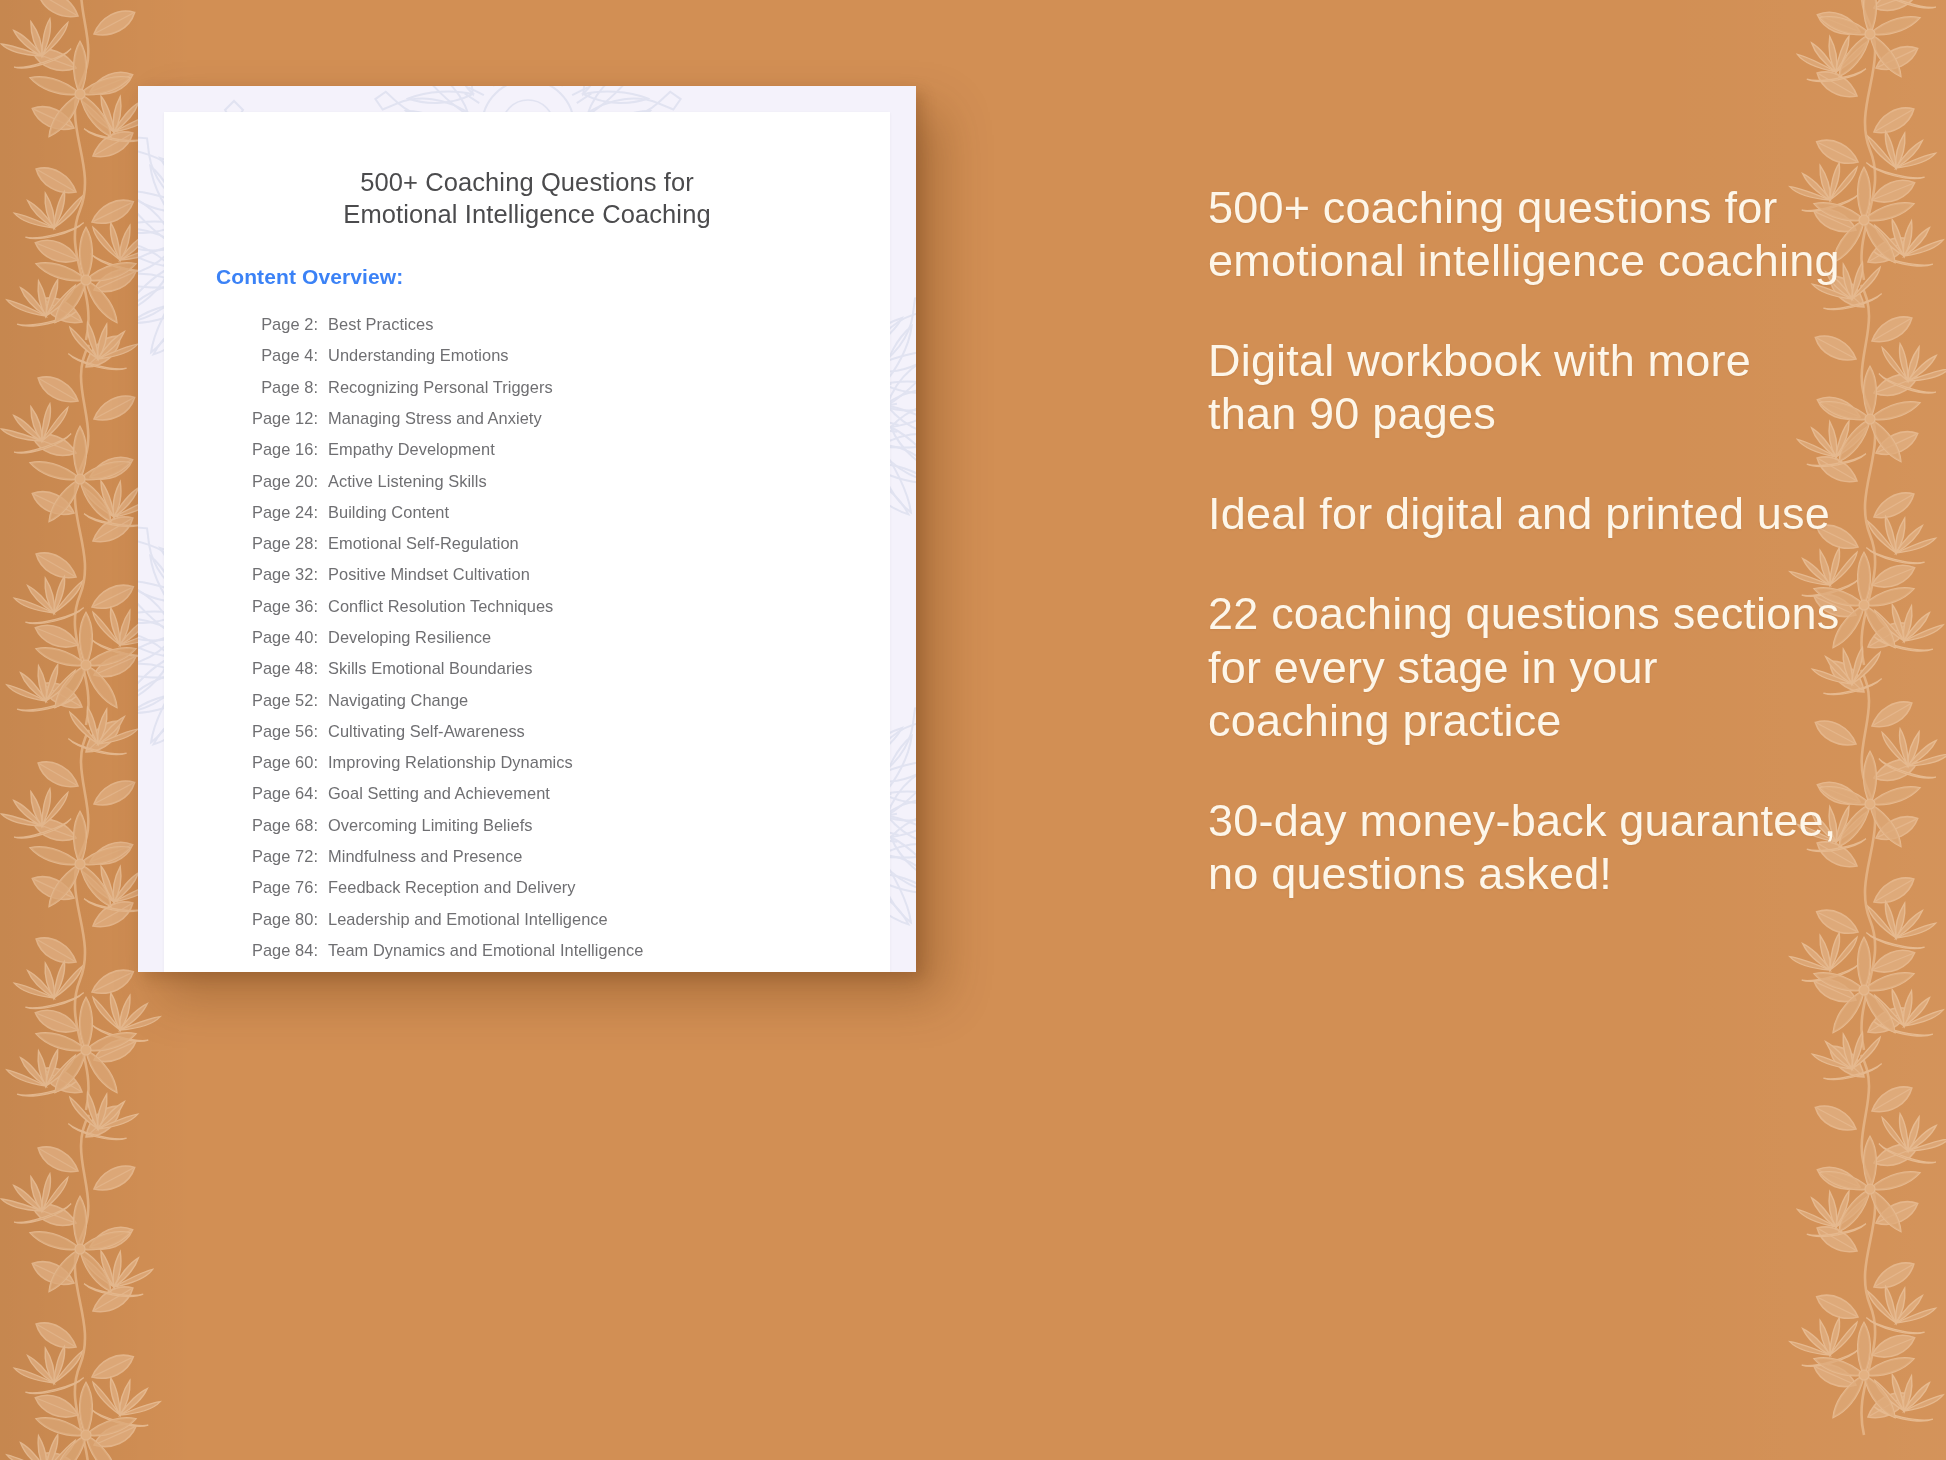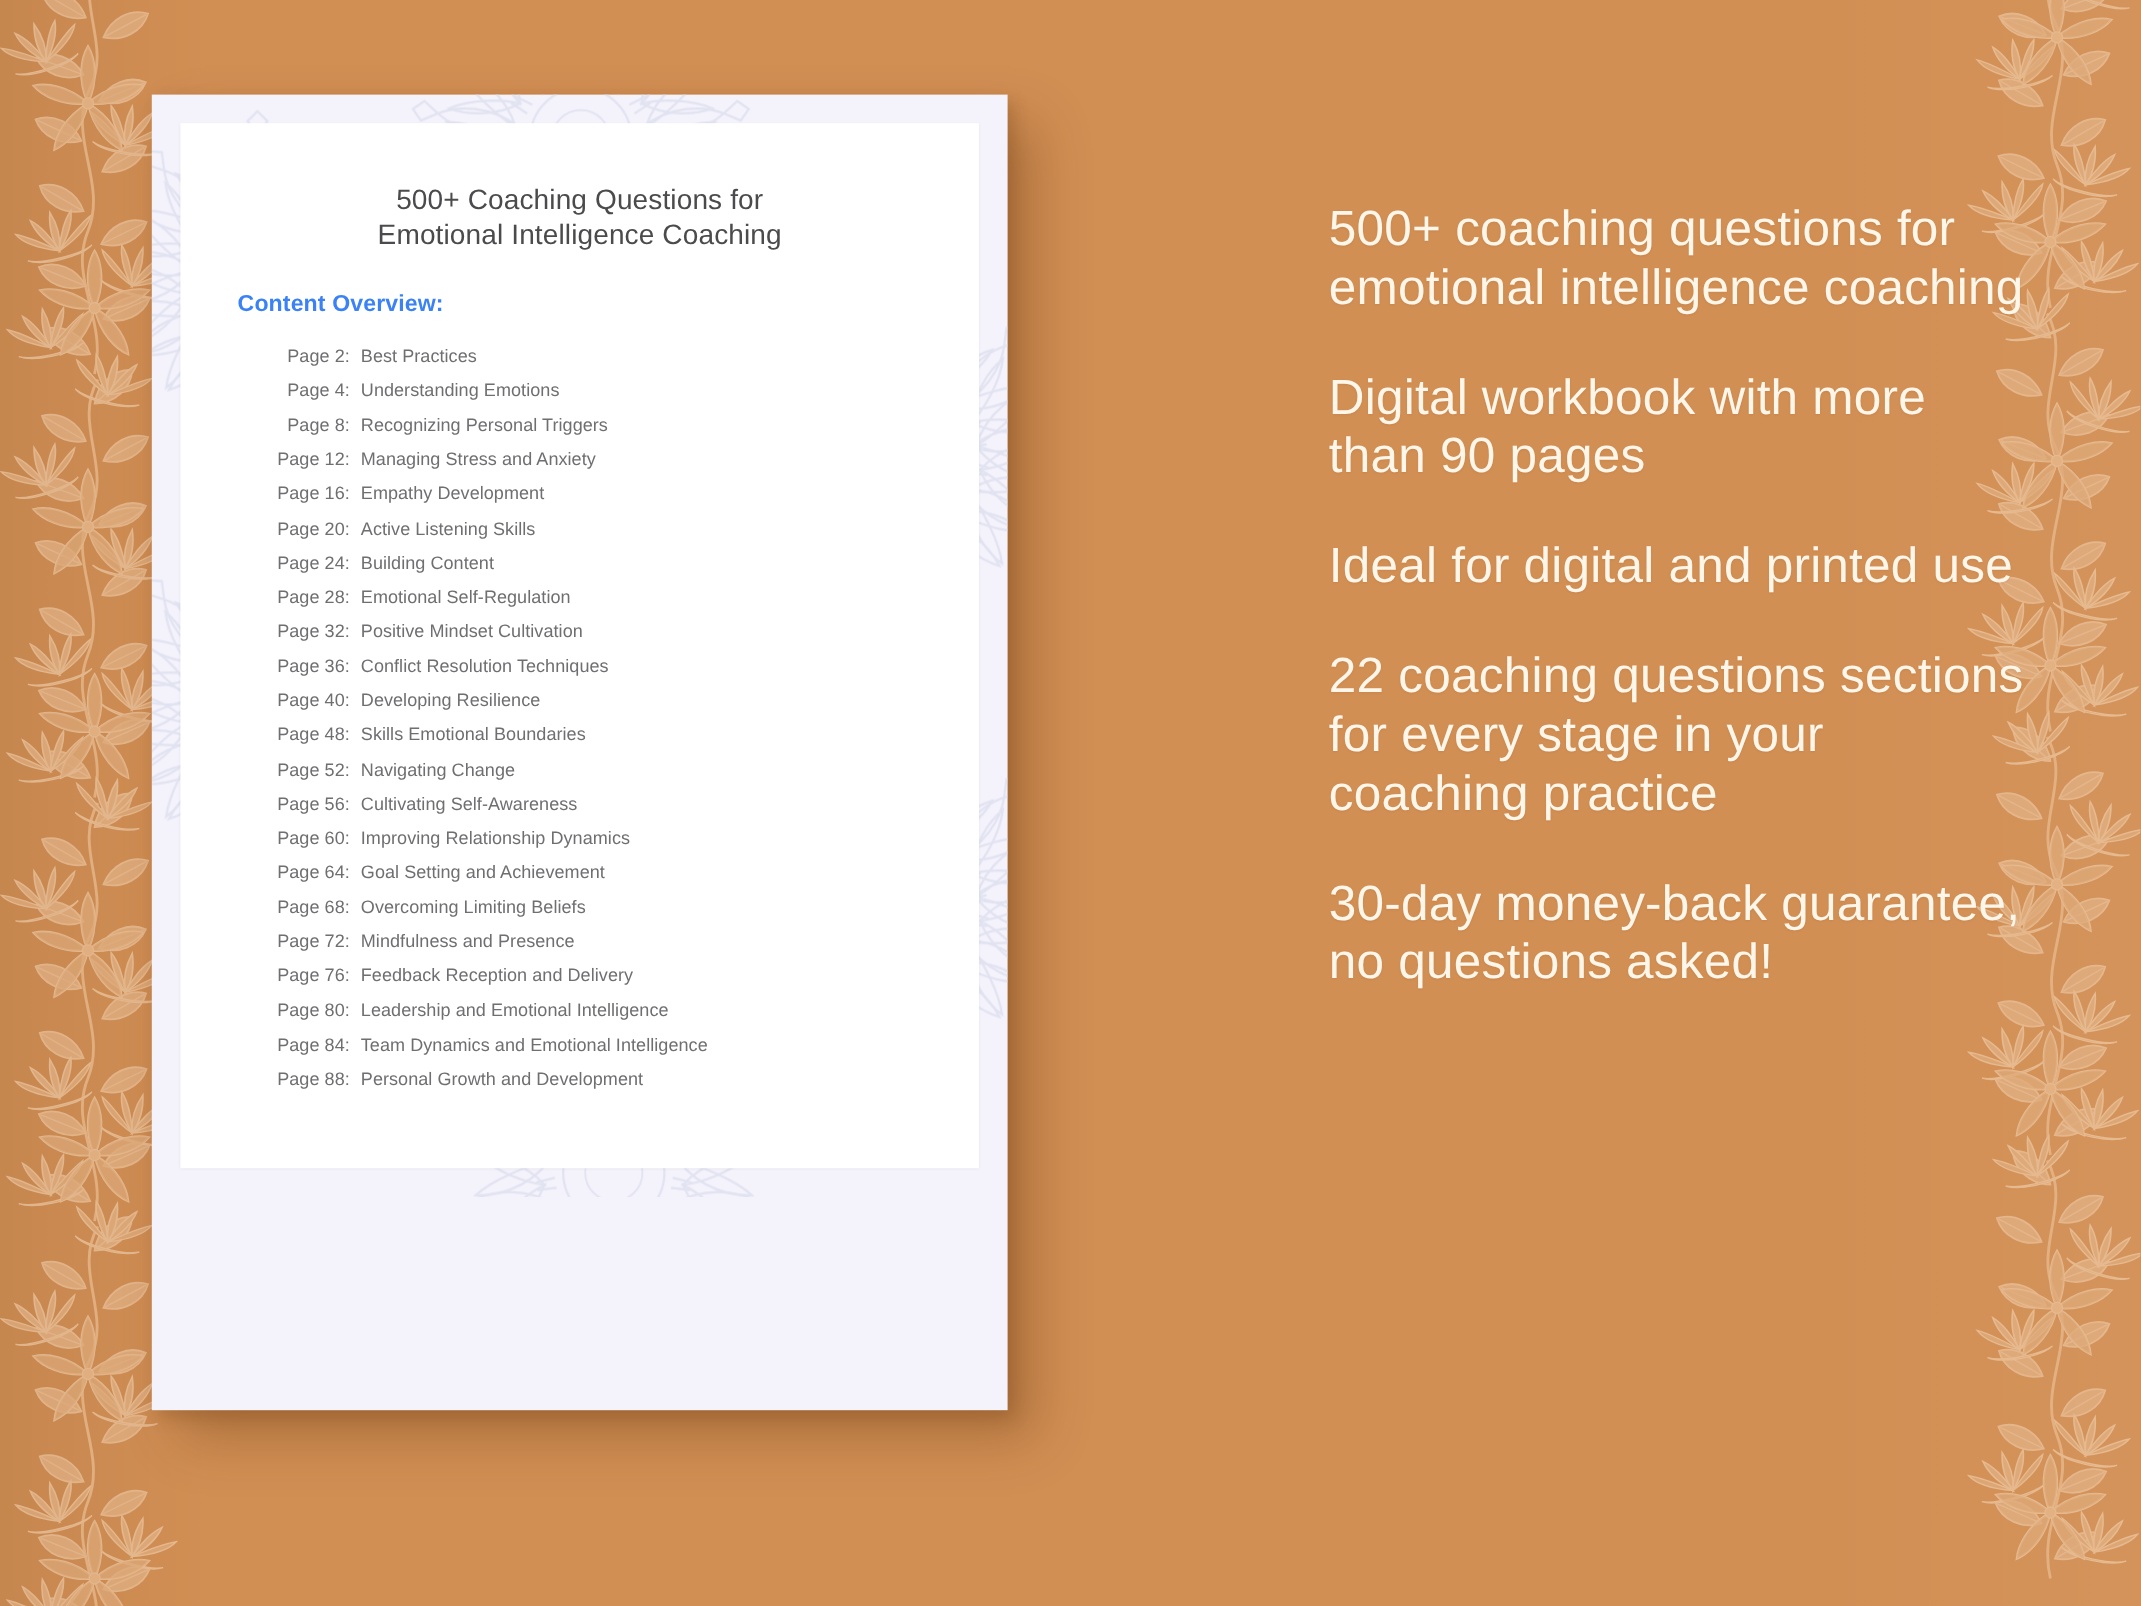--- a/index.html
+++ b/index.html
@@ -53,21 +53,21 @@
   }
   .vine-left  { left: -6px; }
   .vine-right { right: -10px; transform: scaleX(-1); }
 
   
   .doc-card {
     position: absolute;
     left: 138px;
     top: 86px;
     width: 778px;
-    height: 1196px;
+    height: 886px;
     background: #f4f2fb;
     box-shadow:
       26px 26px 46px rgba(90, 45, 10, 0.30),
       6px 6px 14px rgba(90, 45, 10, 0.22);
     overflow: hidden;
   }
   .doc-watermark {
     position: absolute;
     inset: 0;
     pointer-events: none;

